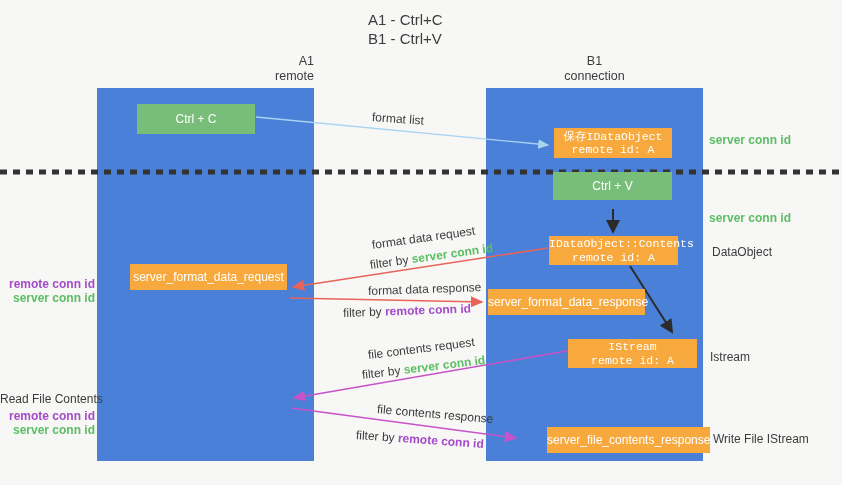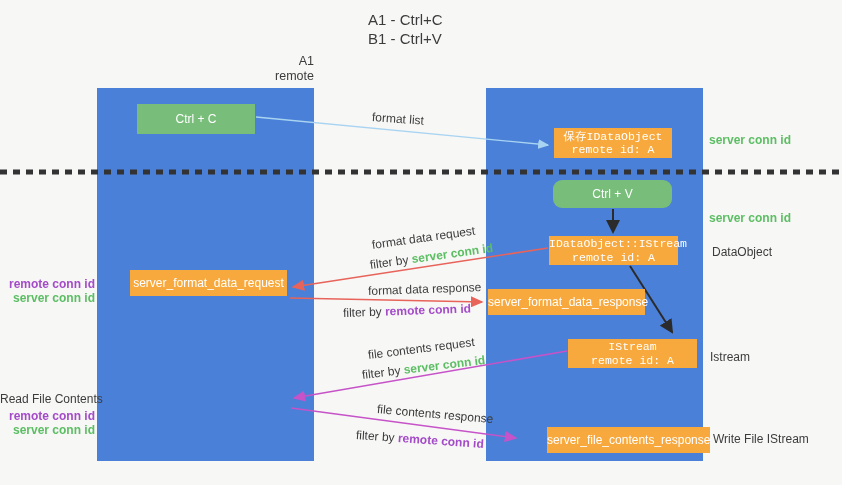--- a/index.html
+++ b/index.html
@@ -54,20 +54,24 @@
 
   <div class="title">
     <div>A1 - Ctrl+C</div>
     <div>B1 - Ctrl+V</div>
   </div>
 
   <div class="lane-header" style="left:97px;text-align:right;">
     <div>A1</div>
     <div>remote</div>
   </div>
+  <div class="lane-header" style="left:486px;">
+    <div>B1</div>
+    <div>connection</div>
+  </div>
 
   <div class="lane" style="left:97px;"></div>
   <div class="lane" style="left:486px;"></div>
 
   <svg id="arrows" width="842" height="485" viewBox="0 0 842 485">
     <defs>
       <marker id="mBlue" markerWidth="8" markerHeight="7" refX="7" refY="3.5" orient="auto">
           <path class="mk-blue" d="M0,0 L8,3.5 L0,7 Z"></path>
         </marker>
       <marker id="mRed" markerWidth="8" markerHeight="7" refX="7" refY="3.5" orient="auto">
@@ -90,28 +94,28 @@
     <line class="arrow-mag" x1="291" y1="408" x2="516" y2="438" marker-end="url(#mMag)"></line>
   </svg>
 
   <div class="node green single" style="left:137px;top:104px;width:118px;height:30px;">
     <div>Ctrl + C</div>
   </div>
   <div class="node orange" style="left:554px;top:128px;width:118px;height:30px;">
     <div class="l">保存IDataObject</div>
     <div class="l">remote id: A</div>
   </div>
-  <div class="node green single" style="left:553px;top:180px;width:119px;height:28px;border-radius:9px;">
+  <div class="node green single" style="left:553px;top:172px;width:119px;height:28px;">
     <div>Ctrl + V</div>
   </div>
   <div class="node orange" style="left:549px;top:236px;width:129px;height:29px;">
-    <div class="l">IDataObject::IStream</div>
+    <div class="l">IDataObject::Contents</div>
     <div class="l">remote id: A</div>
   </div>
-  <div class="node orange single" style="left:130px;top:270px;width:157px;height:26px;">
+  <div class="node orange single" style="left:130px;top:264px;width:157px;height:26px;">
     <div>server_format_data_request</div>
   </div>
   <div class="node orange single" style="left:488px;top:289px;width:157px;height:26px;">
     <div>server_format_data_response</div>
   </div>
   <div class="node orange" style="left:568px;top:339px;width:129px;height:29px;">
     <div class="l">IStream</div>
     <div class="l">remote id: A</div>
   </div>
   <div class="node orange single" style="left:523px;top:427px;width:163px;height:26px;margin-left:24px;">

